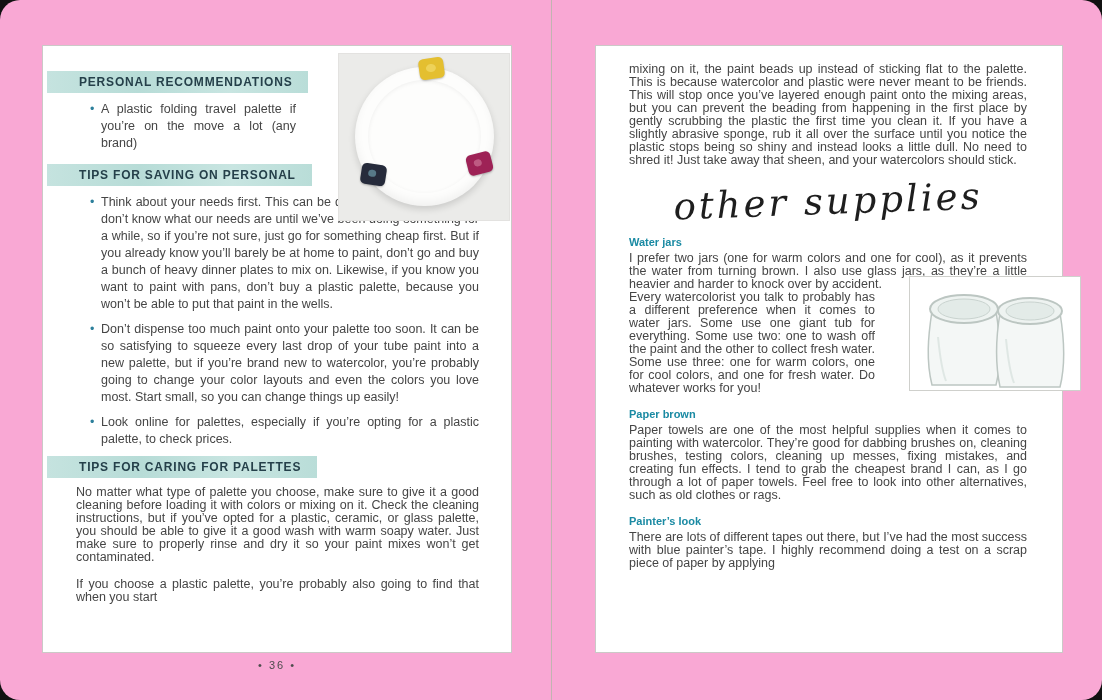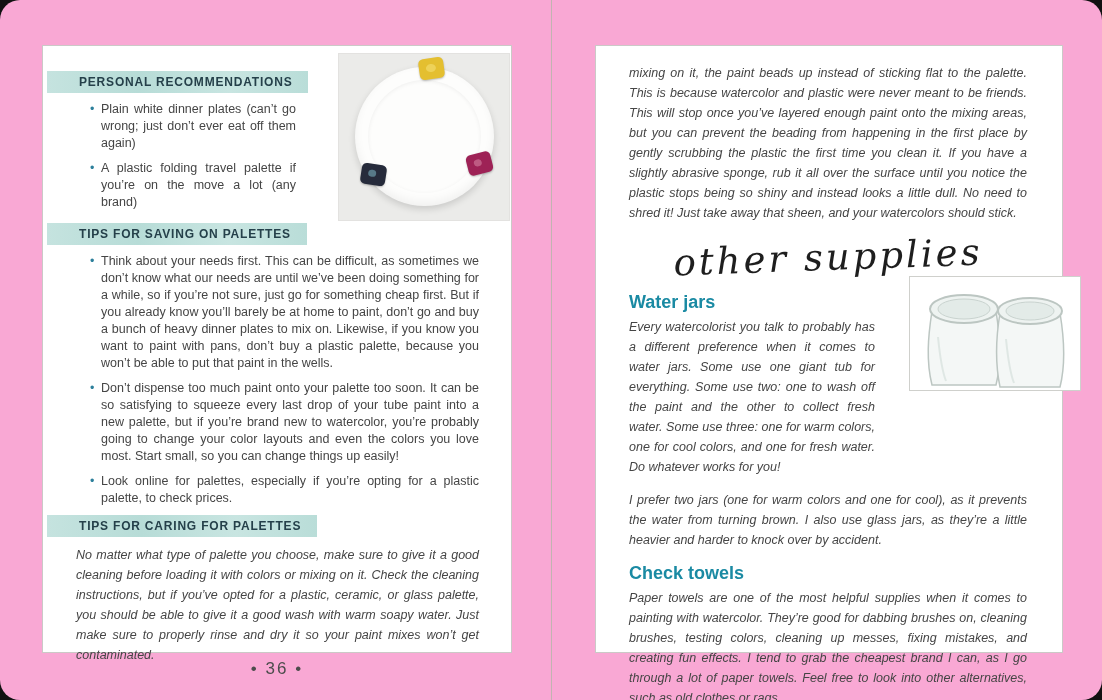--- a/index.html
+++ b/index.html
@@ -17,38 +17,38 @@
 
   .page-box {
     position: absolute; top: 45px; height: 608px;
     background: #ffffff; border: 1px solid #cbc9c7;
   }
   .page-box.left  { left: 42px;  width: 470px; }
   .page-box.right { left: 595px; width: 468px; }
 
   .page-num {
     position: absolute; top: 659px; width: 470px; text-align: center;
-    font-size: 17px; letter-spacing: 2px; color: #4c4c4c;
+    font-size: 11px; letter-spacing: 2px; color: #4c4c4c;
   }
   .page-num.left  { left: 42px; }
   .page-num.right { left: 595px; width: 468px; }
 
   .inner-left  { position: relative; padding: 25px 32px 0 33px; height: 100%; }
   .inner-right { position: relative; padding: 17px 35px 0 33px; height: 100%; }
 
   .sec-bar {
     display: inline-block;
     margin-left: -29px;
     padding: 4px 16px 4px 32px;
     background: linear-gradient(90deg, #c5e3df 0%, #b7dcd7 35%, #c8e5e1 70%, #b9ddd8 100%);
     color: #25404a; font-weight: bold; font-size: 12px; letter-spacing: 0.8px;
     white-space: nowrap;
   }
 
-  .body-text { font-size: 12.5px; line-height: 20px; color: #454545; text-align: justify; font-style: italic; }
+  .body-text { font-size: 12.5px; line-height: 13px; color: #454545; text-align: justify; }
 
   ul.bullets { list-style: none; margin-top: 8px; }
   ul.bullets li {
     position: relative; padding-left: 25px; margin-bottom: 8px;
     font-size: 12.5px; line-height: 17px; color: #454545; text-align: justify;
   }
   ul.bullets li::before {
     content: "•"; position: absolute; left: 14px; top: 0;
     color: #2c7f9b; font-size: 12.5px;
   }
@@ -85,21 +85,21 @@
   .sec3 .body-text { margin-top: 8px; }
   .sec3 .body-text + .body-text { margin-top: 14px; }
 
   
   .script-heading {
     margin-top: 13px; text-align: center;
     font-family: "DejaVu Serif", serif; font-style: italic;
     font-size: 37px; color: #1e1e1e; letter-spacing: 3px;
     transform: rotate(-2deg);
   }
-  .subhead { margin-top: 13px; font-size: 18px; font-weight: bold; color: #1a8aa3; }
+  .subhead { margin-top: 13px; font-size: 11px; font-weight: bold; color: #1a8aa3; }
   .subhead + .body-text { margin-top: 4px; }
   .narrow { width: 246px; }
   .para-gap { margin-top: 13px; }
 
   .photo-jars {
     position: absolute; left: 313px; top: 230px; width: 172px; height: 115px;
     background: #ffffff; border: 1px solid #cfd0cc;
   }
 
   .page-box, .photo-plate, .photo-jars { z-index: 1; }
@@ -111,62 +111,62 @@
 <div class="screen">
   <div class="seam"></div>
 
   <div class="page-box left">
     <div class="inner-left">
 
       <div class="sec1-row">
         <div class="sec1-col">
           <div class="sec-bar">PERSONAL RECOMMENDATIONS</div>
           <ul class="bullets">
-            <li>Plain white dinner plates (can’t go wrong; just don’t ever eat off them again)</li>
             <li>A plastic folding travel palette if you’re on the move a lot (any brand)</li>
           </ul>
         </div>
 
         <div class="photo-plate">
           <div class="plate"></div>
           <div class="pan pan-yellow" style="background:#e4bf30;"></div>
           <div class="pan pan-navy" style="background:#262b3b;"></div>
           <div class="pan pan-magenta" style="background:#9e2256;"></div>
         </div>
       </div>
 
       <div class="sec2">
-        <div class="sec-bar">TIPS FOR SAVING ON PALETTES</div>
+        <div class="sec-bar">TIPS FOR SAVING ON PERSONAL</div>
         <ul class="bullets">
           <li>Think about your needs first. This can be difficult, as sometimes we don’t know what our needs are until we’ve been doing something for a while, so if you’re not sure, just go for something cheap first. But if you already know you’ll barely be at home to paint, don’t go and buy a bunch of heavy dinner plates to mix on. Likewise, if you know you want to paint with pans, don’t buy a plastic palette, because you won’t be able to put that paint in the wells.</li>
           <li>Don’t dispense too much paint onto your palette too soon. It can be so satisfying to squeeze every last drop of your tube paint into a new palette, but if you’re brand new to watercolor, you’re probably going to change your color layouts and even the colors you love most. Start small, so you can change things up easily!</li>
           <li>Look online for palettes, especially if you’re opting for a plastic palette, to check prices.</li>
         </ul>
       </div>
 
       <div class="sec3">
         <div class="sec-bar">TIPS FOR CARING FOR PALETTES</div>
         <p class="body-text">No matter what type of palette you choose, make sure to give it a good cleaning before loading it with colors or mixing on it. Check the cleaning instructions, but if you’ve opted for a plastic, ceramic, or glass palette, you should be able to give it a good wash with warm soapy water. Just make sure to properly rinse and dry it so your paint mixes won’t get contaminated.</p>
+        <p class="body-text">If you choose a plastic palette, you’re probably also going to find that when you start</p>
       </div>
 
     </div>
   </div>
 
   <div class="page-box right">
     <div class="inner-right">
 
       <p class="body-text">mixing on it, the paint beads up instead of sticking flat to the palette. This is because watercolor and plastic were never meant to be friends. This will stop once you’ve layered enough paint onto the mixing areas, but you can prevent the beading from happening in the first place by gently scrubbing the plastic the first time you clean it. If you have a slightly abrasive sponge, rub it all over the surface until you notice the plastic stops being so shiny and instead looks a little dull. No need to shred it! Just take away that sheen, and your watercolors should stick.</p>
 
       <div class="script-heading">other supplies</div>
 
       <div class="subhead">Water jars</div>
+      <p class="body-text para-gap">I prefer two jars (one for warm colors and one for cool), as it prevents the water from turning brown. I also use glass jars, as they’re a little heavier and harder to knock over by accident.</p>
       <p class="body-text narrow">Every watercolorist you talk to probably has a different preference when it comes to water jars. Some use one giant tub for everything. Some use two: one to wash off the paint and the other to collect fresh water. Some use three: one for warm colors, one for cool colors, and one for fresh water. Do whatever works for you!</p>
-      <p class="body-text para-gap">I prefer two jars (one for warm colors and one for cool), as it prevents the water from turning brown. I also use glass jars, as they’re a little heavier and harder to knock over by accident.</p>
 
-      <div class="subhead">Check towels</div>
+      <div class="subhead">Paper brown</div>
       <p class="body-text">Paper towels are one of the most helpful supplies when it comes to painting with watercolor. They’re good for dabbing brushes on, cleaning brushes, testing colors, cleaning up messes, fixing mistakes, and creating fun effects. I tend to grab the cheapest brand I can, as I go through a lot of paper towels. Feel free to look into other alternatives, such as old clothes or rags.</p>
 
       <div class="subhead">Painter’s look</div>
       <p class="body-text">There are lots of different tapes out there, but I’ve had the most success with blue painter’s tape. I highly recommend doing a test on a scrap piece of paper by applying</p>
 
       <div class="photo-jars">
         <svg width="170" height="113" viewBox="0 0 170 113">
 
           <g stroke="#bcc6c2" fill="#f4f7f6">
             <path d="M22 34 C18 60 16 84 22 108 L86 108 C92 84 90 60 86 34 Z" stroke-width="1.5"></path>

